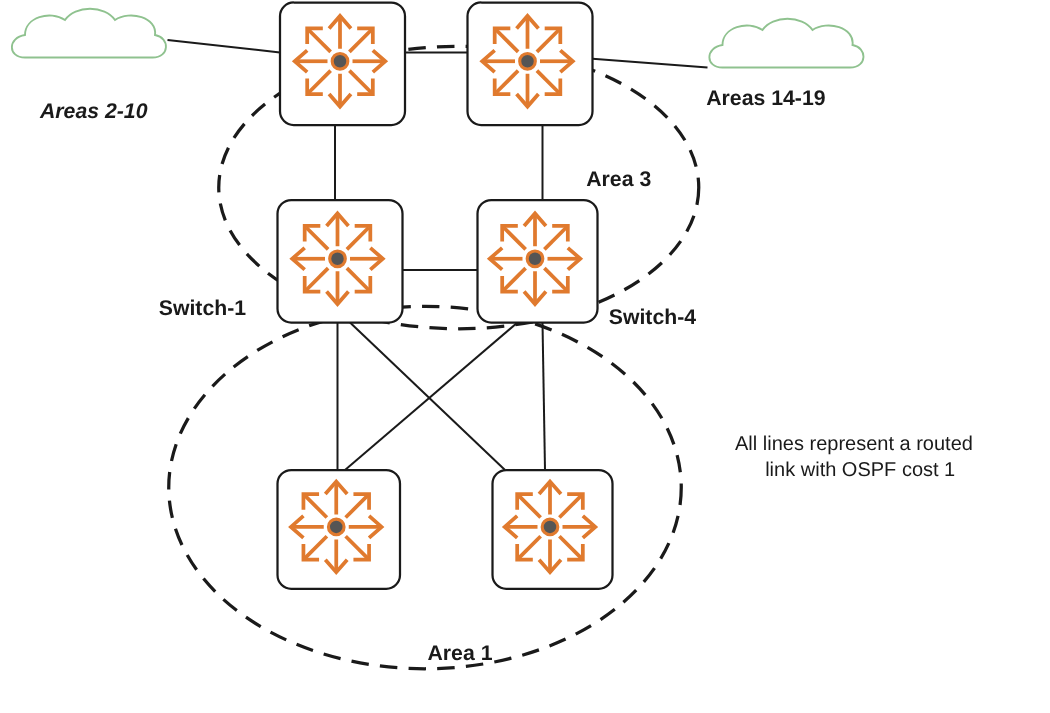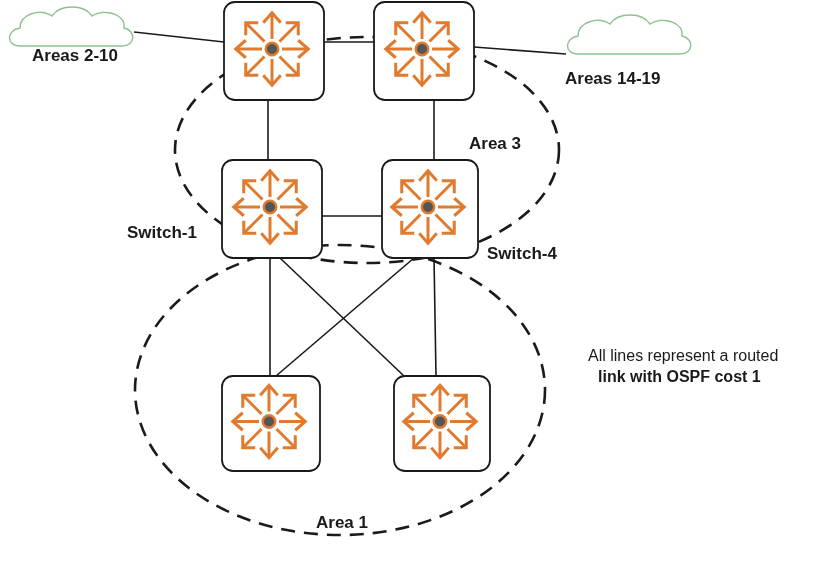--- a/index.html
+++ b/index.html
@@ -28,21 +28,21 @@
       font-size: 17px;
       color: #1a1a1a;
       white-space: nowrap;
     }
     .note {
       position: absolute;
       font-family: "Liberation Sans", sans-serif;
       font-size: 16px;
       color: #1a1a1a;
       line-height: 21px;
-      text-align: left;
+      text-align: center;
     }
     .note span { display: block; }
   </style>
 </head>
 <body>
 
 <svg id="diagram" xmlns="http://www.w3.org/2000/svg" width="840" height="570" viewBox="0 0 840 570">
   <defs>
     <g id="router-glyph">
 
@@ -118,23 +118,23 @@
         <rect x="222" y="376" width="98" height="95" rx="11" ry="11" fill="#ffffff" stroke="#1a1a1a" stroke-width="1.8"></rect>
         <use href="#router-glyph" transform="translate(269,421.5) scale(1.25)"></use>
       </g>
       <g>
         <rect x="394" y="376" width="96" height="95" rx="11" ry="11" fill="#ffffff" stroke="#1a1a1a" stroke-width="1.8"></rect>
         <use href="#router-glyph" transform="translate(440,421.5) scale(1.25)"></use>
       </g>
     </g>
 </svg>
 
-<div class="label" style="left:32px; top:46px;">Areas 2-10</div>
+<div class="label" style="left:32px; top:79px;font-style:italic;">Areas 2-10</div>
 <div class="label" style="left:565px; top:69px;">Areas 14-19</div>
 <div class="label" style="left:469px; top:134px;">Area 3</div>
-<div class="label" style="left:316px; top:513px;">Area 1</div>
-<div class="label" style="left:127px; top:223px;text-align:right;">Switch-1</div>
+<div class="label" style="left:342px; top:513px;">Area 1</div>
+<div class="label" style="left:127px; top:237px;text-align:right;">Switch-1</div>
 <div class="label" style="left:487px; top:244px;">Switch-4</div>
 
 <div class="note" style="left:588px; top:345px;">
   <span>All lines represent a routed</span>
-  <span style="padding-left:10px;font-weight:bold;">link with OSPF cost 1</span>
+  <span style="padding-left:10px;">link with OSPF cost 1</span>
 </div>
 
 </body></html>

